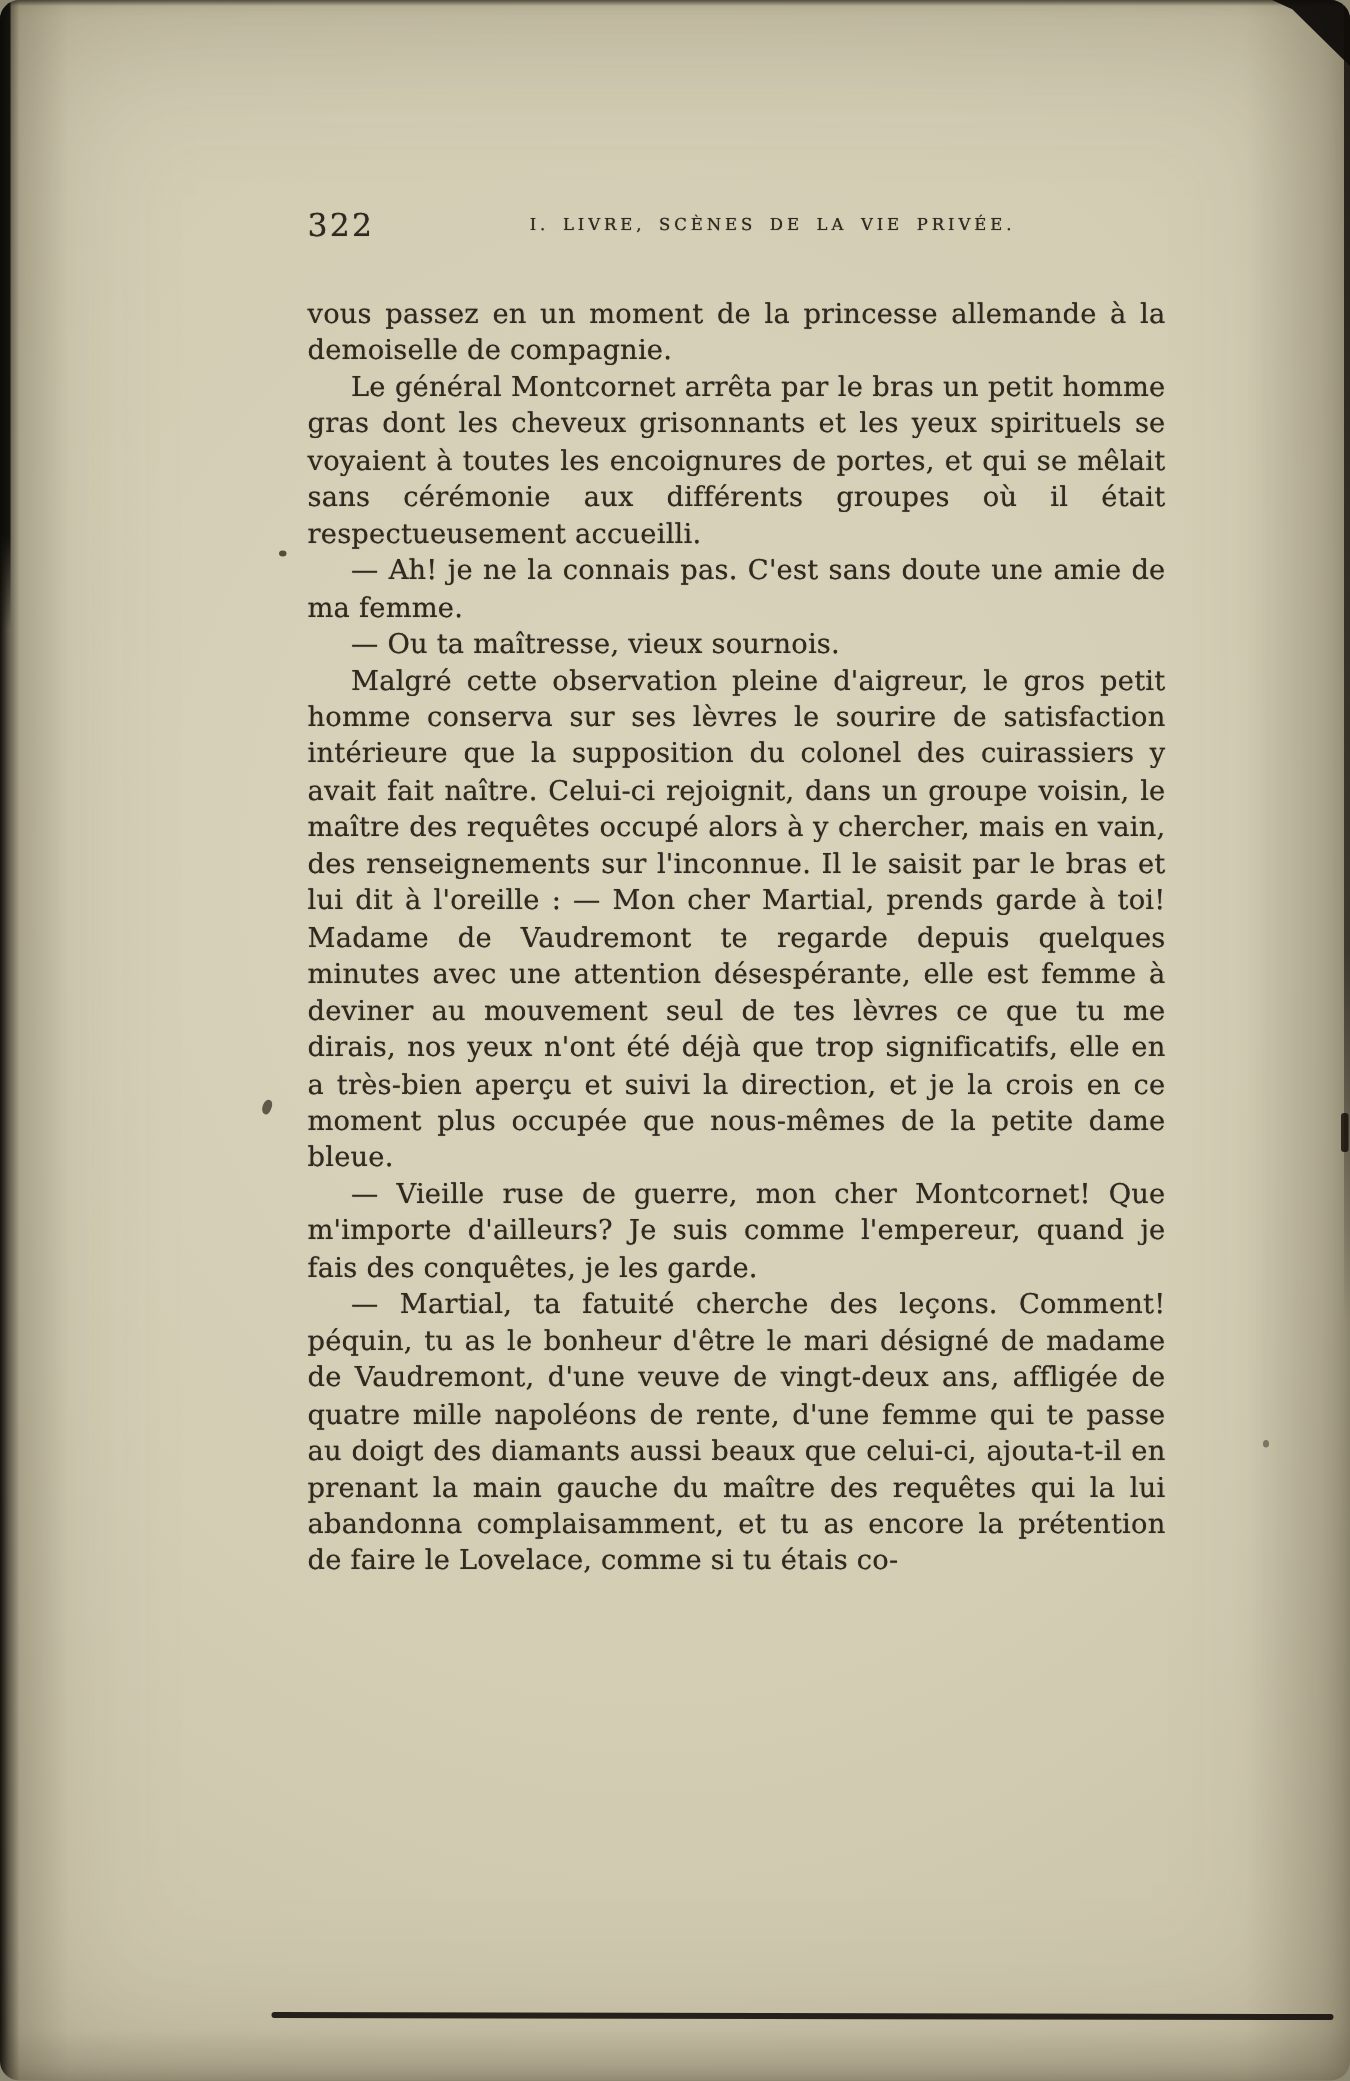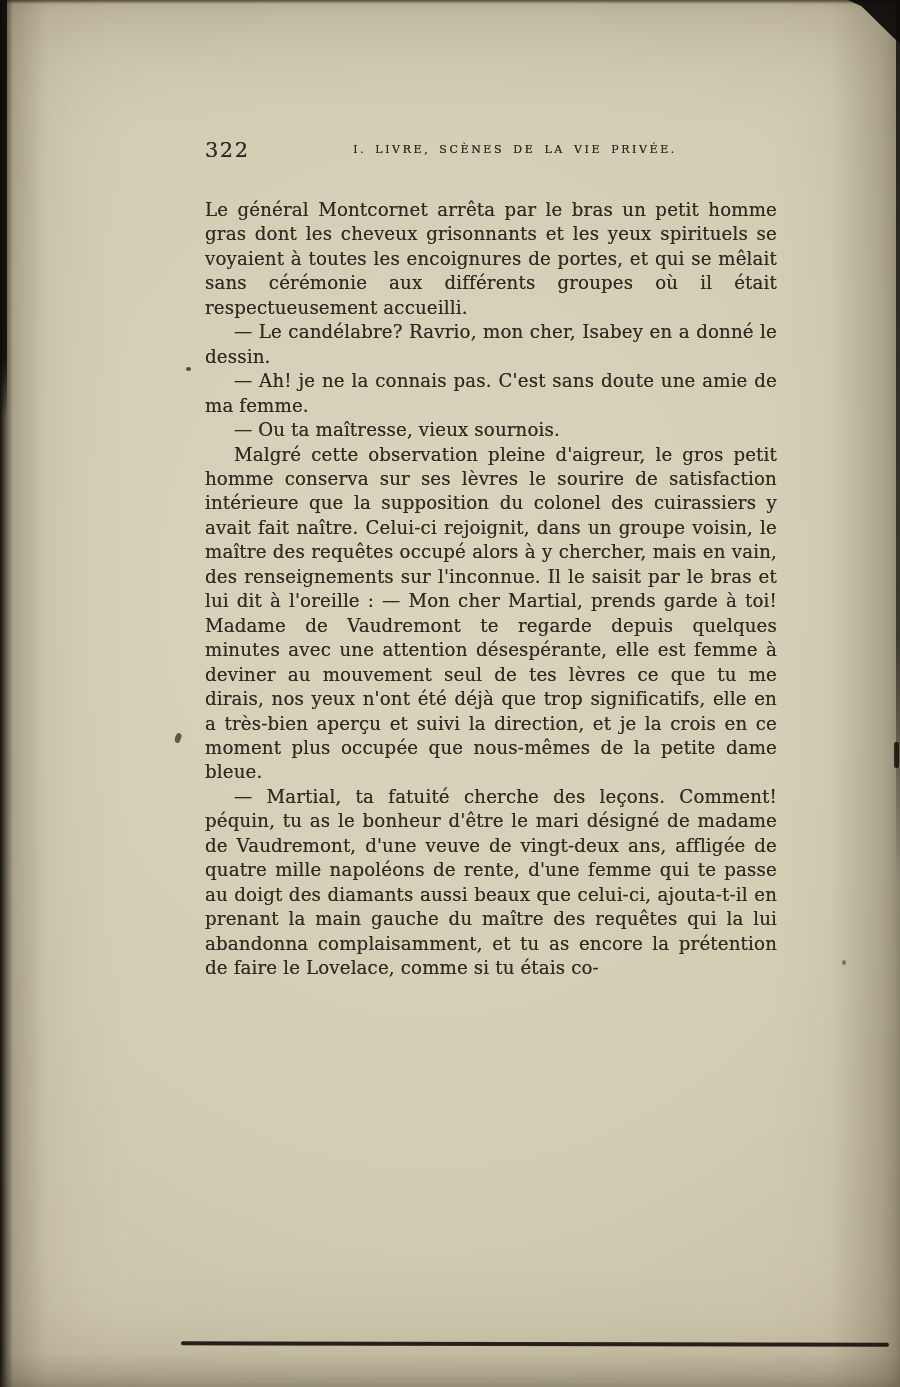--- a/index.html
+++ b/index.html
@@ -16,20 +16,21 @@
     height: 1387px;
     overflow: hidden;
     background: #8f8a74;
     font-family: "DejaVu Serif", "Liberation Serif", serif;
   }
   .scan {
     position: relative;
     width: 900px;
     height: 1387px;
     overflow: hidden;
+    border-radius: 13px;
   }
   .paper {
     position: absolute;
     inset: 0;
     background:
       radial-gradient(120% 90% at 48% 42%,
         var(--paper-light) 0%,
         var(--paper) 45%,
         #c9c2a8 78%,
         var(--paper-dark) 100%);
@@ -173,25 +174,26 @@
     <div class="curve-left"></div>
     <div class="curve-right"></div>
 
     <div class="content">
       <header class="running-head">
         <span class="page-number">322</span>
         <span class="running-title">I. LIVRE, SCÈNES DE LA VIE PRIVÉE.</span>
       </header>
 
       <main class="text-block">
+          <p>vous passez en un moment de la princesse allemande à la demoiselle de compagnie.</p>
           <p>Le général Montcornet arrêta par le bras un petit homme gras dont les cheveux grisonnants et les yeux spirituels se voyaient à toutes les encoignures de portes, et qui se mêlait sans cérémonie aux différents groupes où il était respectueusement accueilli.</p>
-          <p>— Le candélabre? Ravrio, mon cher, Isabey en a donné le dessin.</p>
           <p>— Ah! je ne la connais pas. C'est sans doute une amie de ma femme.</p>
           <p>— Ou ta maîtresse, vieux sournois.</p>
           <p>Malgré cette observation pleine d'aigreur, le gros petit homme conserva sur ses lèvres le sourire de satisfaction intérieure que la supposition du colonel des cuirassiers y avait fait naître. Celui-ci rejoignit, dans un groupe voisin, le maître des requêtes occupé alors à y chercher, mais en vain, des renseignements sur l'inconnue. Il le saisit par le bras et lui dit à l'oreille : — Mon cher Martial, prends garde à toi! Madame de Vaudremont te regarde depuis quelques minutes avec une attention désespérante, elle est femme à deviner au mouvement seul de tes lèvres ce que tu me dirais, nos yeux n'ont été déjà que trop significatifs, elle en a très-bien aperçu et suivi la direction, et je la crois en ce moment plus occupée que nous-mêmes de la petite dame bleue.</p>
+          <p>— Vieille ruse de guerre, mon cher Montcornet! Que m'importe d'ailleurs? Je suis comme l'empereur, quand je fais des conquêtes, je les garde.</p>
           <p>— Martial, ta fatuité cherche des leçons. Comment! péquin, tu as le bonheur d'être le mari désigné de madame de Vaudremont, d'une veuve de vingt-deux ans, affligée de quatre mille napoléons de rente, d'une femme qui te passe au doigt des diamants aussi beaux que celui-ci, ajouta-t-il en prenant la main gauche du maître des requêtes qui la lui abandonna complaisamment, et tu as encore la prétention de faire le Lovelace, comme si tu étais co-</p>
         </main>
     </div>
   </div>
 
   <div class="artifact" id="edge-left"></div>
   <div class="artifact" id="edge-left-top"></div>
   <div class="artifact" id="edge-top"></div>
   <div class="artifact" id="corner-tr"></div>
   <div class="artifact" id="edge-right"></div>

